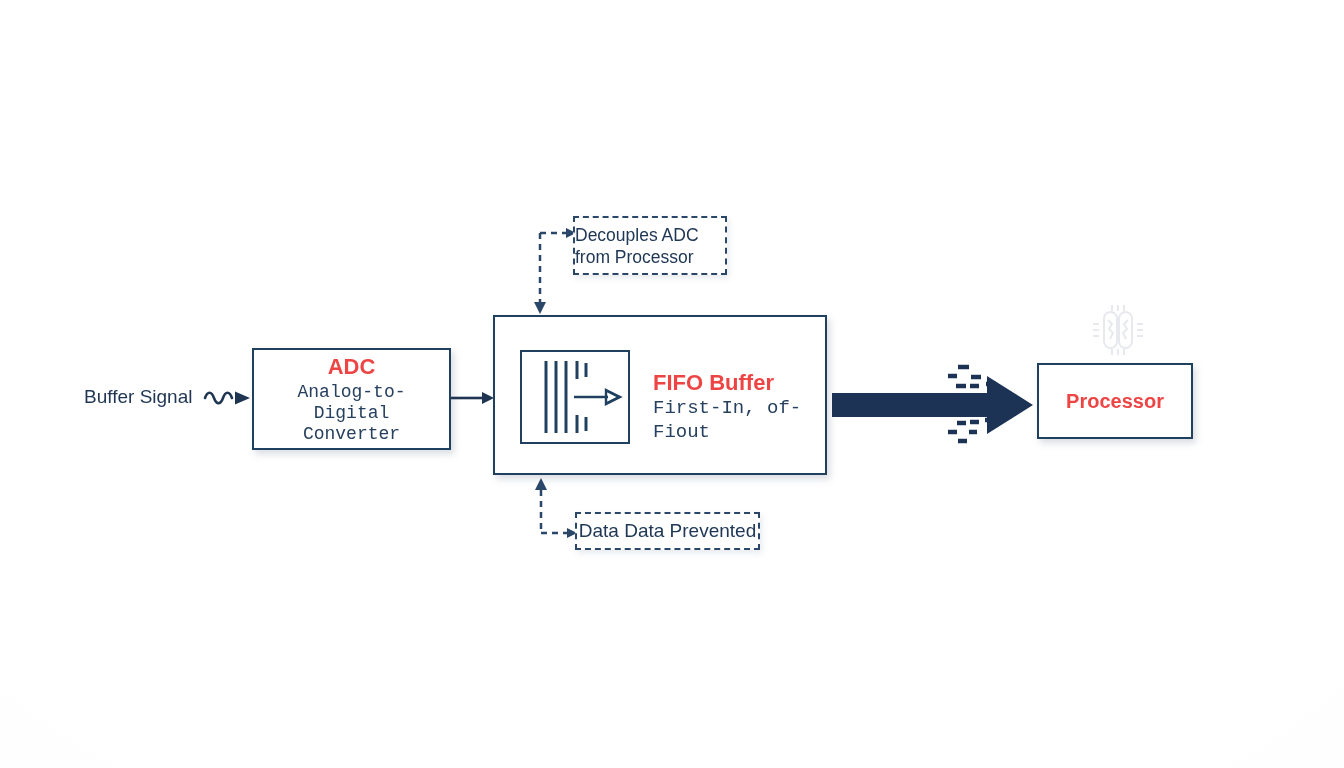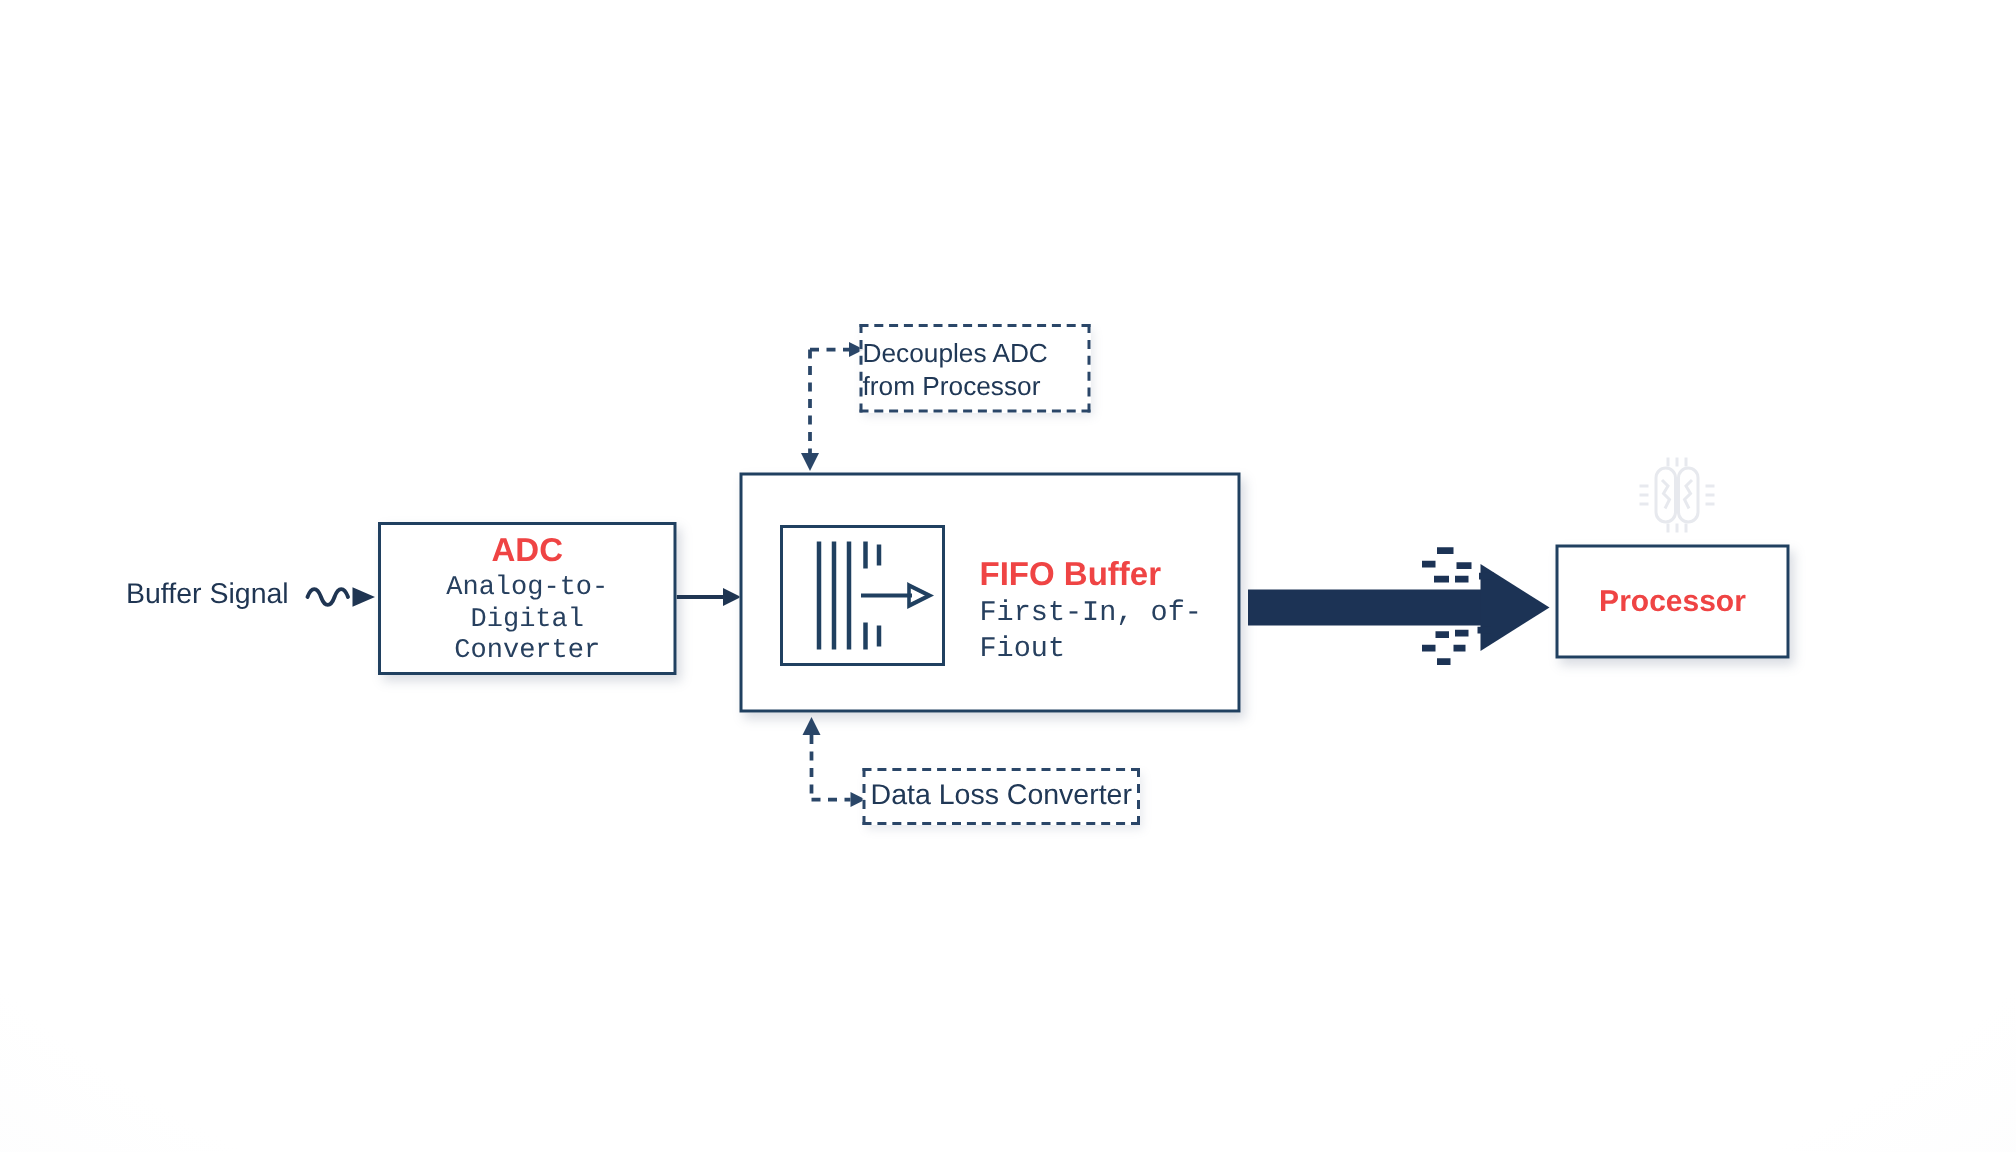--- a/index.html
+++ b/index.html
@@ -129,21 +129,21 @@
 
   <div class="callout callout-top">Decouples ADC from Processor</div>
 
   <svg class="abs" style="left:529px; top:477px;" width="56" height="64" viewBox="0 0 56 64">
     <polygon points="6,13 18,13 12,1" fill="#2a4668"></polygon>
     <line x1="12" y1="13" x2="12" y2="56" stroke="#2a4668" stroke-width="2.5" stroke-dasharray="6 5"></line>
     <line x1="12" y1="56" x2="38" y2="56" stroke="#2a4668" stroke-width="2.5" stroke-dasharray="6 5"></line>
     <polygon points="38,51 48,56 38,61" fill="#2a4668"></polygon>
   </svg>
 
-  <div class="callout callout-bottom">Data Loss Converter</div>
+  <div class="callout callout-bottom">Data Data Prevented</div>
 
   <svg class="abs" style="left:830px; top:360px;" width="205" height="92" viewBox="0 0 205 92">
     <rect x="2" y="33" width="156" height="24" fill="#1c3355"></rect>
     <polygon points="157,16 203,45 157,74" fill="#1c3355"></polygon>
     <g stroke="#1c3355" stroke-width="4.5">
       <line x1="128" y1="7" x2="139" y2="7"></line>
       <line x1="118" y1="16" x2="127" y2="16"></line>
       <line x1="141" y1="17" x2="151" y2="17"></line>
       <line x1="126" y1="26" x2="136" y2="26"></line>
       <line x1="140" y1="26" x2="149" y2="26"></line>

